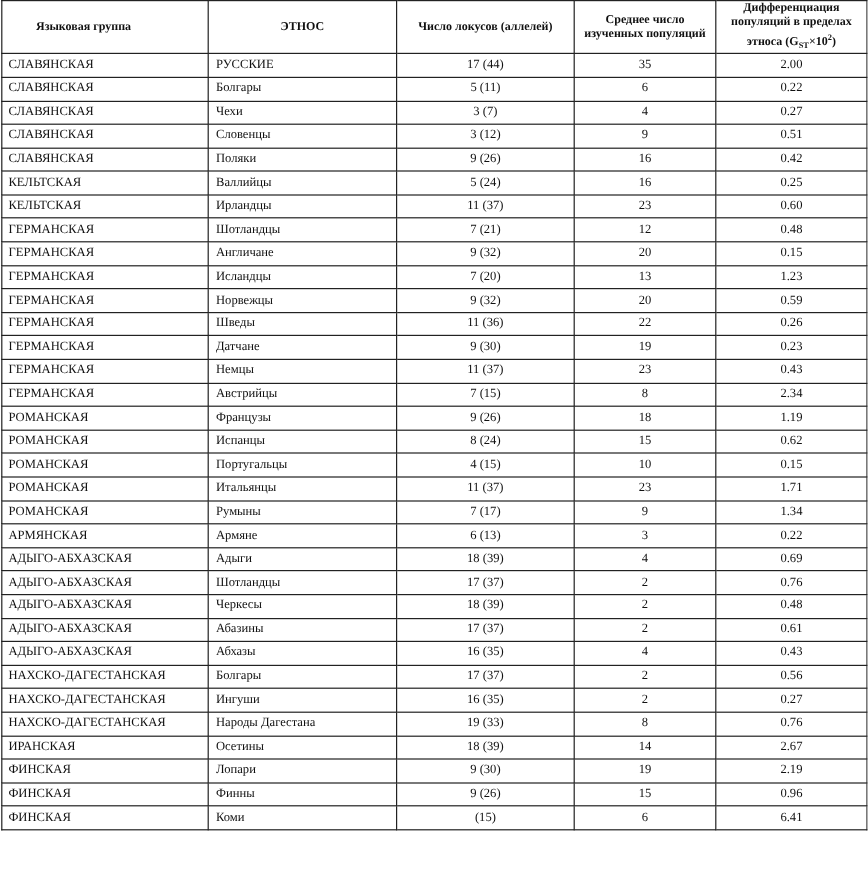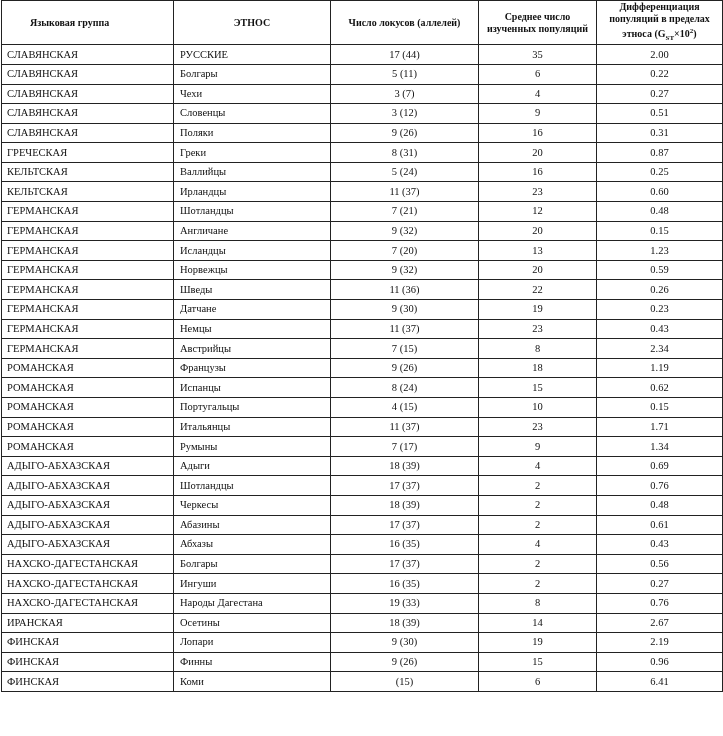--- a/index.html
+++ b/index.html
@@ -88,28 +88,21 @@
         <td class="eth">Словенцы</td>
         <td class="num">3 (12)</td>
         <td class="num">9</td>
         <td class="num">0.51</td>
       </tr>
       <tr>
         <td class="grp">СЛАВЯНСКАЯ</td>
         <td class="eth">Поляки</td>
         <td class="num">9 (26)</td>
         <td class="num">16</td>
-        <td class="num">0.31</td>
-      </tr>
-      <tr>
-        <td class="grp">ГРЕЧЕСКАЯ</td>
-        <td class="eth">Греки</td>
-        <td class="num">8 (31)</td>
-        <td class="num">20</td>
-        <td class="num">0.87</td>
+        <td class="num">0.42</td>
       </tr>
       <tr>
         <td class="grp">КЕЛЬТСКАЯ</td>
         <td class="eth">Валлийцы</td>
         <td class="num">5 (24)</td>
         <td class="num">16</td>
         <td class="num">0.25</td>
       </tr>
       <tr>
         <td class="grp">КЕЛЬТСКАЯ</td>
@@ -203,20 +196,27 @@
         <td class="num">1.71</td>
       </tr>
       <tr>
         <td class="grp">РОМАНСКАЯ</td>
         <td class="eth">Румыны</td>
         <td class="num">7 (17)</td>
         <td class="num">9</td>
         <td class="num">1.34</td>
       </tr>
       <tr>
+        <td class="grp">АРМЯНСКАЯ</td>
+        <td class="eth">Армяне</td>
+        <td class="num">6 (13)</td>
+        <td class="num">3</td>
+        <td class="num">0.22</td>
+      </tr>
+      <tr>
         <td class="grp">АДЫГО-АБХАЗСКАЯ</td>
         <td class="eth">Адыги</td>
         <td class="num">18 (39)</td>
         <td class="num">4</td>
         <td class="num">0.69</td>
       </tr>
       <tr>
         <td class="grp">АДЫГО-АБХАЗСКАЯ</td>
         <td class="eth">Шотландцы</td>
         <td class="num">17 (37)</td>

